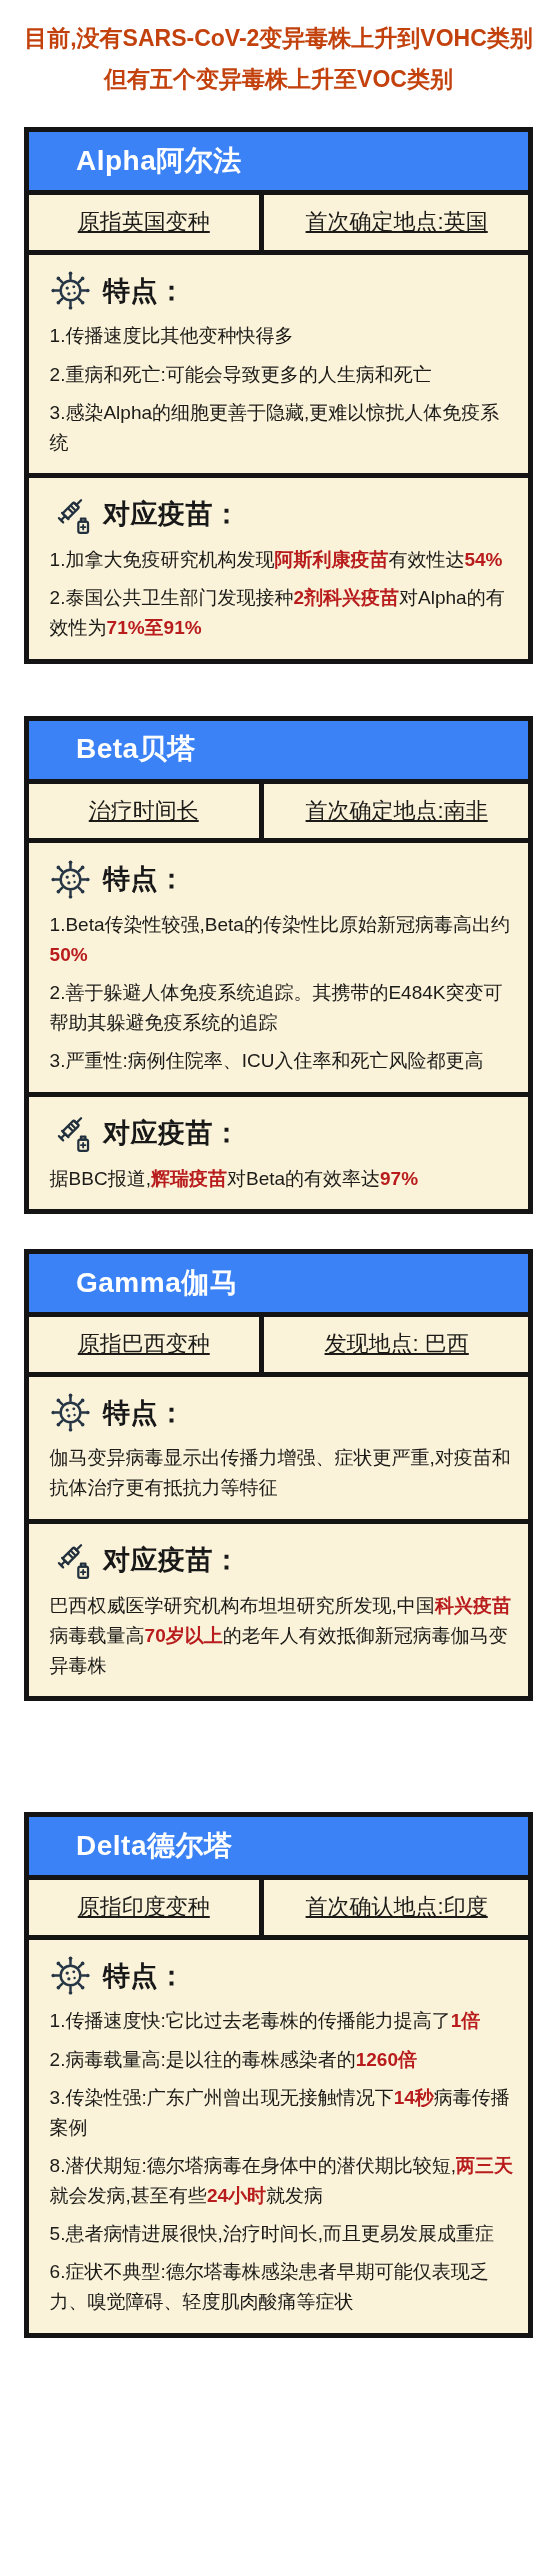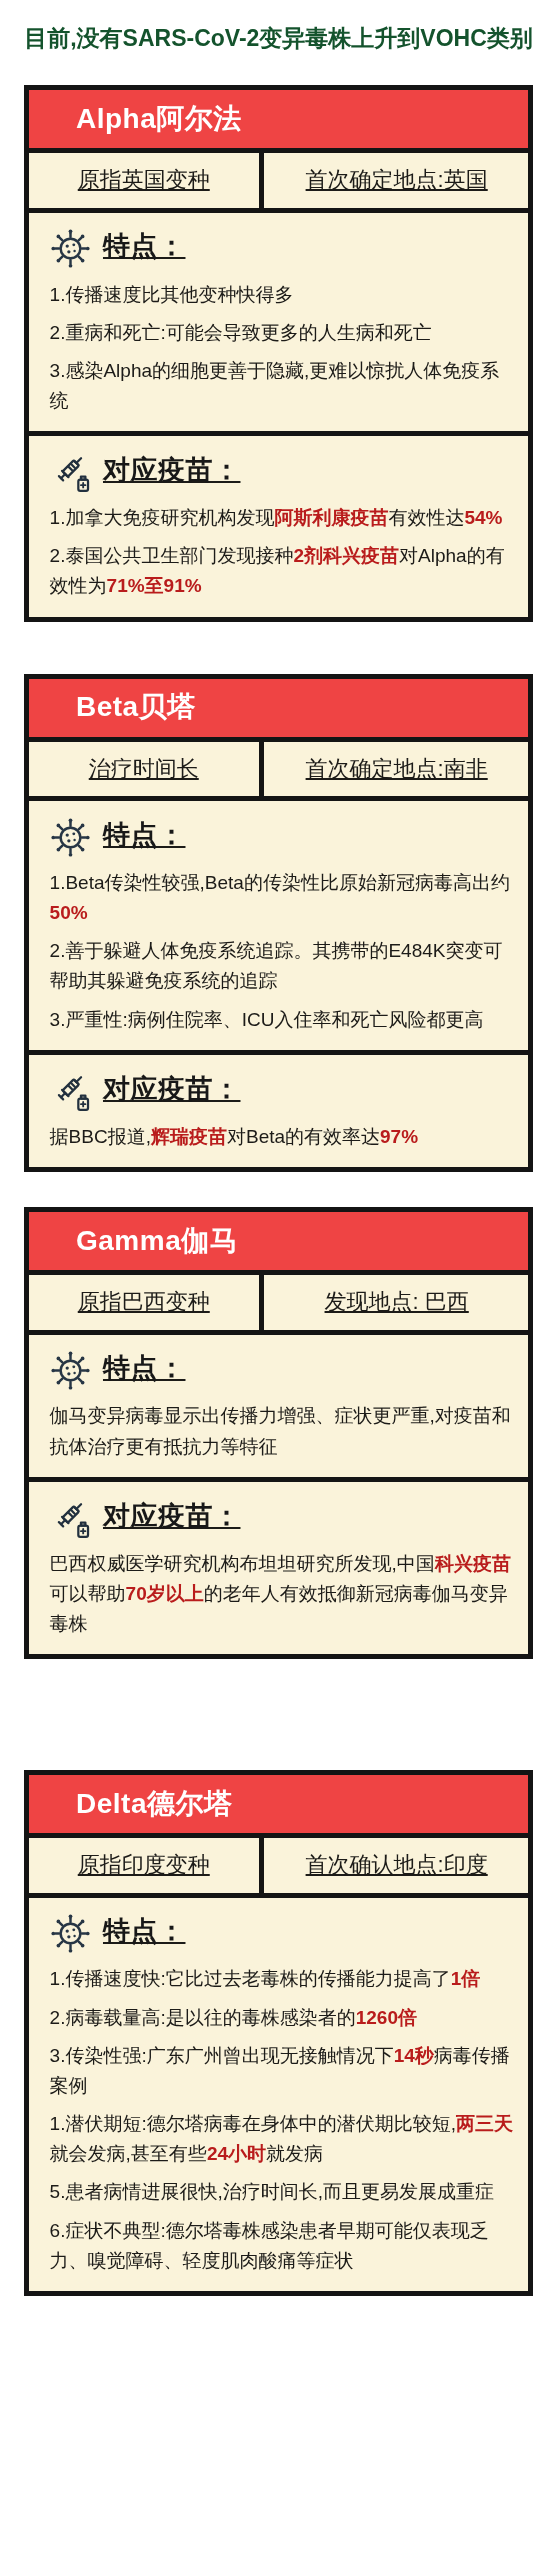--- a/index.html
+++ b/index.html
@@ -12,35 +12,35 @@
   body {
     width: 557px;
     min-height: 3513px;
     box-sizing: border-box;
   }
   .page-title {
     text-align: center;
     font-weight: bold;
     font-size: 23px;
     line-height: 1.82;
-    color: #14532d;
+    color: #c2410c;
     margin: 17.5px 5.2px 26px;
   }
   .cards { display: block; }
   .card {
     margin: 0 24px;
     border: 5.2px solid #141414;
     background: #FAF3DA;
   }
   .card-alpha   { margin-bottom: 52px; }
   .card-beta    { margin-bottom: 35px; margin-top: 28px;  }
   .card-gamma   { margin-bottom: 111px; }
   .card-delta   { margin-bottom: 37px;  }
   .card-header {
-    background: #ef4444;
+    background: #3b82f6;
     border-bottom: 5.2px solid #141414;
     padding: 12.4px 10.3px 13.4px 47px;
   }
   .card-title {
     margin: 0;
     color: #ffffff;
     font-weight: bold;
     font-size: 28px;
     line-height: 1.15;
     letter-spacing: 0.5px;
@@ -58,23 +58,22 @@
     text-align: center;
     color: #1c1b18;
     text-decoration: underline;
   }
   .info-cell.left  { flex: 0 0 47%; border-right: 5.2px solid #141414; }
   .info-cell.right { flex: 1 1 auto; padding-left: 8px; }
   .section { padding: 13.4px 14.4px 15.5px 20.6px; }
   .section.vaccine { border-top: 5.2px solid #141414; }
   .section-heading {
     display: flex;
-    align-items: flex-start;
+    align-items: center;
     margin: 2.1px 0 10.3px;
-    text-decoration: underline;
   }
   .section-heading .icon { flex: 0 0 auto; margin-right: 12.4px; }
   .section-heading .icon svg { display: block; width: 41px; height: 41px; }
   .section-heading .label {
     font-size: 27px;
     font-weight: bold;
     color: #181818;
     letter-spacing: 0.5px;
   }
   .item {
@@ -85,20 +84,21 @@
   }
   .item:last-child { margin-bottom: 0; }
   .red { color: #b91c1c; font-weight: bold; }
 </style>
 </head>
 <body>
 
 <header>
   <h1 class="page-title">
     <div>目前,没有SARS-CoV-2变异毒株上升到VOHC类别</div>
+    <div>但有五个变异毒株上升至VOC类别</div>
   </h1>
 </header>
 
 <main class="cards" id="cards">
     <article class="card card-alpha">
       <header class="card-header">
         <h2 class="card-title">Alpha阿尔法</h2>
       </header>
       <div class="info-row">
         <div class="info-cell left">原指英国变种</div>
@@ -307,21 +307,21 @@
         <rect x="83" y="66" width="12" height="8"></rect>
       </g>
       <g stroke="#22303E" stroke-width="5" stroke-linecap="round">
         <line x1="89" y1="83" x2="89" y2="95"></line>
         <line x1="83" y1="89" x2="95" y2="89"></line>
       </g>
     </svg>
           </span>
           <span class="label">对应疫苗：</span>
         </div>
-        <p class="item"><span>巴西权威医学研究机构布坦坦研究所发现,中国</span><span class="red">科兴疫苗</span><span>可以帮助</span><span class="red">70岁以上</span><span>的老年人有效抵御新冠病毒伽马变异毒株</span></p>
+        <p class="item"><span>巴西权威医学研究机构布坦坦研究所发现,中国</span><span class="red">科兴疫苗</span><span>病毒载量高</span><span class="red">70岁以上</span><span>的老年人有效抵御新冠病毒伽马变异毒株</span></p>
       </section>
     </article>
     <article class="card card-delta">
       <header class="card-header">
         <h2 class="card-title">Delta德尔塔</h2>
       </header>
       <div class="info-row">
         <div class="info-cell left">原指印度变种</div>
         <div class="info-cell right">首次确认地点:印度</div>
       </div>
@@ -354,19 +354,19 @@
         <circle cx="46" cy="58" r="4"></circle>
         <circle cx="60" cy="56" r="3"></circle>
       </g>
     </svg>
           </span>
           <span class="label">特点：</span>
         </div>
         <p class="item"><span>1.传播速度快:它比过去老毒株的传播能力提高了</span><span class="red">1倍</span></p>
         <p class="item"><span>2.病毒载量高:是以往的毒株感染者的</span><span class="red">1260倍</span></p>
         <p class="item"><span>3.传染性强:广东广州曾出现无接触情况下</span><span class="red">14秒</span><span>病毒传播案例</span></p>
-        <p class="item"><span>1.潜伏期短:德尔塔病毒在身体中的潜伏期比较短,</span><span class="red">两三天</span><span>就会发病,甚至有些</span><span class="red">24小时</span><span>就发病</span></p>
+        <p class="item"><span>8.潜伏期短:德尔塔病毒在身体中的潜伏期比较短,</span><span class="red">两三天</span><span>就会发病,甚至有些</span><span class="red">24小时</span><span>就发病</span></p>
         <p class="item"><span>5.患者病情进展很快,治疗时间长,而且更易发展成重症</span></p>
         <p class="item"><span>6.症状不典型:德尔塔毒株感染患者早期可能仅表现乏力、嗅觉障碍、轻度肌肉酸痛等症状</span></p>
       </section>
     </article>
   </main>
 
 
 </body></html>

